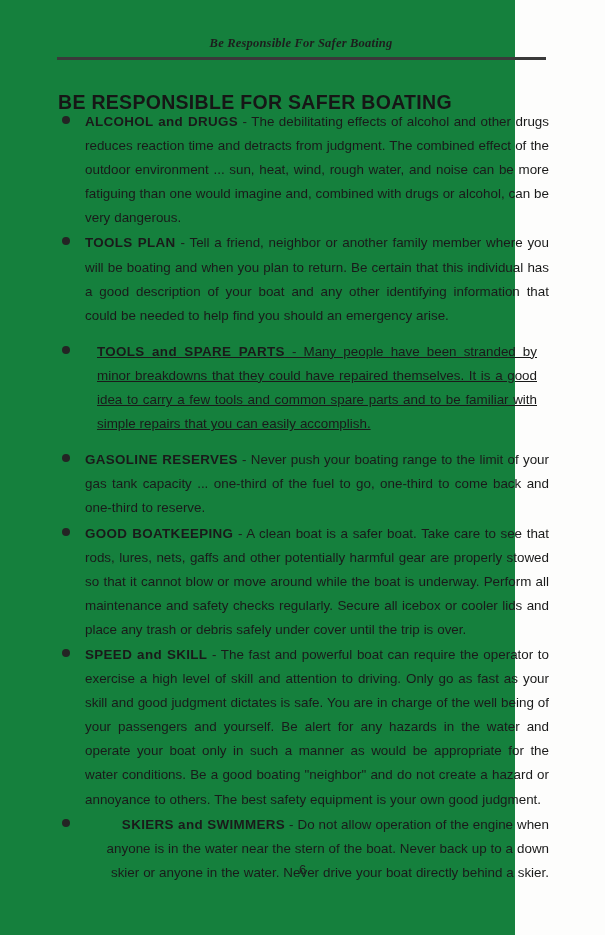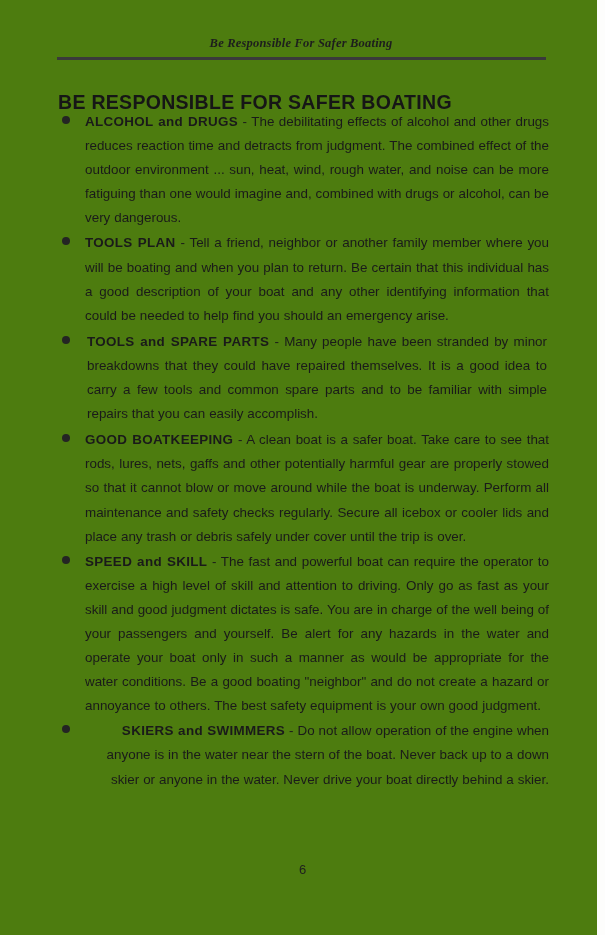--- a/index.html
+++ b/index.html
@@ -10,23 +10,23 @@
     width: 605px;
     height: 935px;
     background: #fdfdfc;
     font-family: "Liberation Sans", sans-serif;
     color: #1a1a1a;
     overflow: hidden;
   }
 
   .page {
     position: relative;
-    width: 597px;
+    width: 515px;
     height: 935px;
-    background: #4d7c0f;
+    background: #15803d;
     box-sizing: border-box;
   }
 
   
   .running-head {
     position: absolute;
     left: 57px;
     top: 36px;
     width: 488px;
     text-align: center;
@@ -127,21 +127,25 @@
       <div class="bullet-item">
         <span class="bullet-dot"></span>
         <p class="bullet-text" style="margin: 0px;"><span class="lead">ALCOHOL and DRUGS</span><span> - The debilitating effects of alcohol and other drugs reduces reaction time and detracts from judgment.  The combined effect of the outdoor environment ... sun, heat, wind, rough water, and noise can be more fatiguing than one would imagine and, combined with drugs or alcohol, can be very dangerous.</span></p>
       </div>
       <div class="bullet-item">
         <span class="bullet-dot"></span>
         <p class="bullet-text" style="margin: 0px;"><span class="lead">TOOLS PLAN</span><span> - Tell a friend, neighbor or another family member where you will be boating and when you plan to return.  Be certain that this individual has a good description of your boat and any other identifying information that could be needed to help find you should an emergency arise.</span></p>
       </div>
       <div class="bullet-item">
         <span class="bullet-dot"></span>
-        <p class="bullet-text" style="margin: 2px;"><span class="lead">TOOLS and SPARE PARTS</span><span> - Many people have been stranded by minor breakdowns that they could have repaired themselves.  It is a good idea to carry a few tools and common spare parts and to be familiar with simple repairs that you can easily accomplish.</span></p>
+        <p class="bullet-text" style="margin: 12px; text-decoration: underline;"><span class="lead">TOOLS and SPARE PARTS</span><span> - Many people have been stranded by minor breakdowns that they could have repaired themselves.  It is a good idea to carry a few tools and common spare parts and to be familiar with simple repairs that you can easily accomplish.</span></p>
+      </div>
+      <div class="bullet-item">
+        <span class="bullet-dot"></span>
+        <p class="bullet-text" style="margin: 0px;"><span class="lead">GASOLINE RESERVES</span><span> - Never push your boating range to the limit of your gas tank capacity ... one-third of the fuel to go, one-third to come back and one-third to reserve.</span></p>
       </div>
       <div class="bullet-item">
         <span class="bullet-dot"></span>
         <p class="bullet-text" style="margin: 0px;"><span class="lead">GOOD BOATKEEPING</span><span> - A clean boat is a safer boat.  Take care to see that rods, lures, nets, gaffs and other potentially harmful gear are properly stowed so that it cannot blow or move around while the boat is underway.  Perform all maintenance and safety checks regularly.  Secure all icebox or cooler lids and place any trash or debris safely under cover until the trip is over.</span></p>
       </div>
       <div class="bullet-item">
         <span class="bullet-dot"></span>
         <p class="bullet-text" style="margin: 0px;"><span class="lead">SPEED and SKILL</span><span> - The fast and powerful boat can require the operator to exercise a high level of skill and attention to driving.  Only go as fast as your skill and good judgment dictates is safe.  You are in charge of the well being of your passengers and yourself.  Be alert for any hazards in the water and operate your boat only in such a manner as would be appropriate for the water conditions.  Be a good boating "neighbor" and do not create a hazard or annoyance to others.  The best safety equipment is your own good judgment.</span></p>
       </div>
       <div class="bullet-item">

